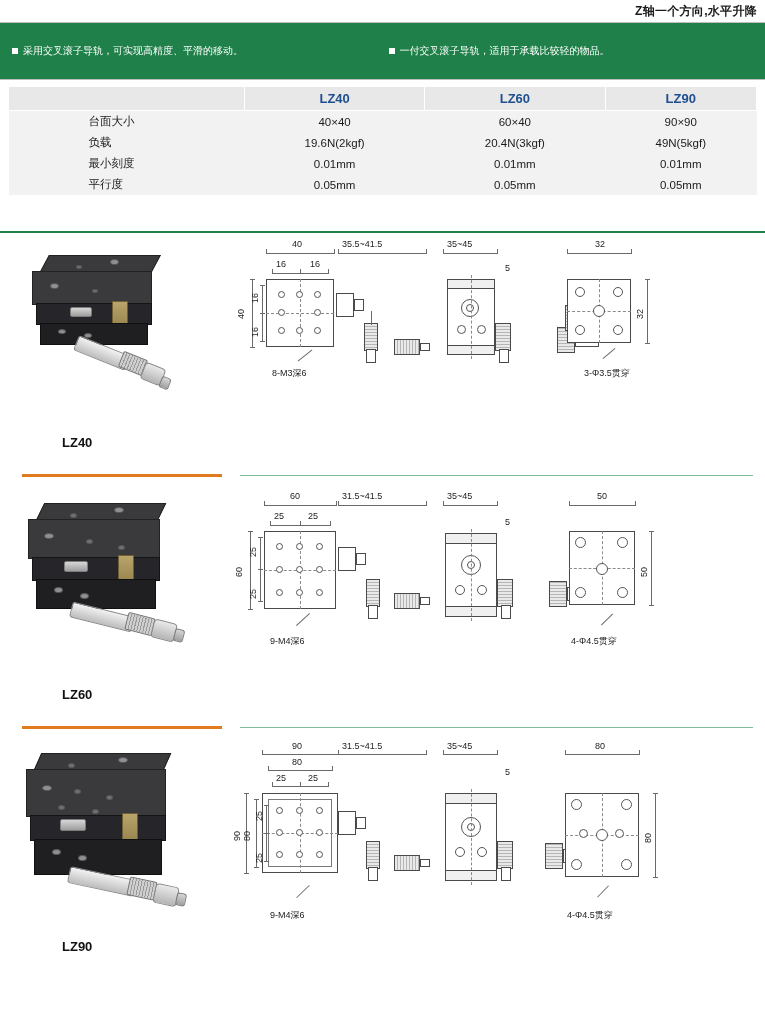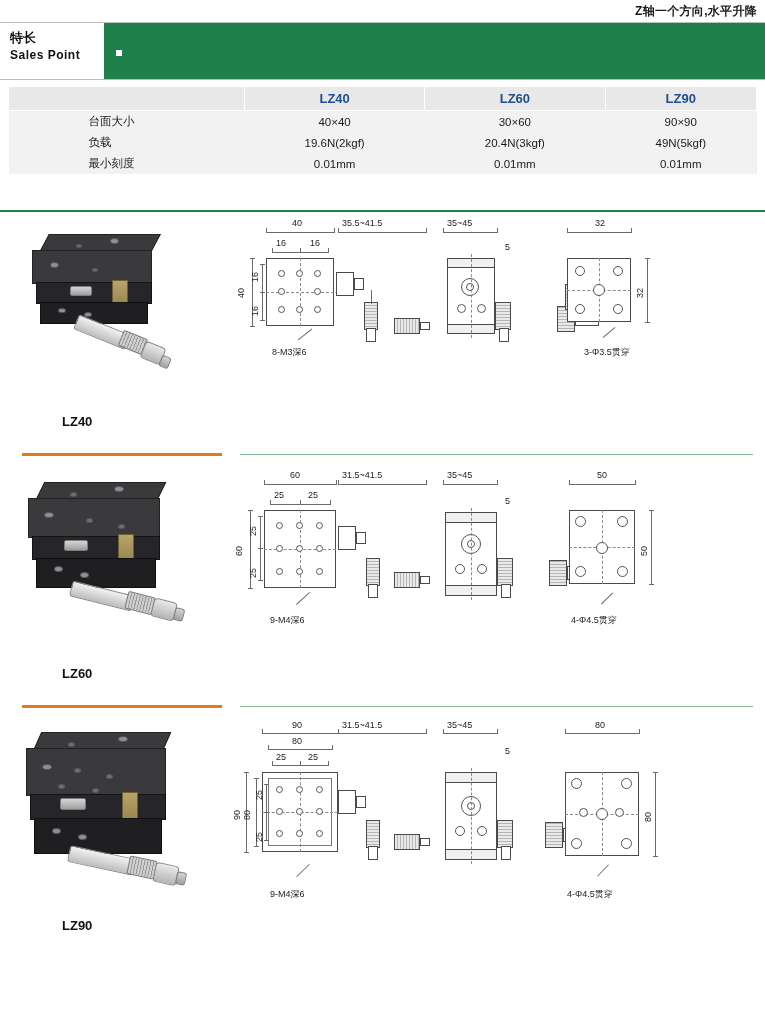--- a/index.html
+++ b/index.html
@@ -246,60 +246,67 @@
     background:linear-gradient(#d6d6d6,#9e9e9e);
     border:1px solid #7d7d7d;
   }
 </style>
 </head>
 <body>
 
 <div class="top-note">Z轴一个方向,水平升降</div>
 
 <div class="sales-band">
-  <div class="sales-label">
-    <div>特长</div>
-    <div class="en">Sales Point</div>
-  </div>
   <div class="sales-green">
     <div class="sp-item">
       <span class="sq"></span>
+      <span class="txt">采用交叉滚子导轨，可实现高精度、平滑的移动。</span>
+    </div>
+    <div class="sp-item">
+      <span class="sq"></span>
+      <span class="txt">一付交叉滚子导轨，适用于承载比较轻的物品。</span>
     </div>
   </div>
 </div>
 
 <div class="spec-wrap">
   <table class="spec">
     <thead>
       <tr>
         <th class="blank"></th>
         <th>LZ40</th>
         <th>LZ60</th>
         <th>LZ90</th>
       </tr>
     </thead>
     <tbody class="spec-body-bg">
       <tr>
         <td class="name">台面大小</td>
         <td>40×40</td>
-        <td>30×60</td>
+        <td>60×40</td>
         <td>90×90</td>
       </tr>
       <tr>
         <td class="name">负载</td>
         <td>19.6N(2kgf)</td>
         <td>20.4N(3kgf)</td>
         <td>49N(5kgf)</td>
       </tr>
       <tr>
         <td class="name">最小刻度</td>
         <td>0.01mm</td>
         <td>0.01mm</td>
         <td>0.01mm</td>
       </tr>
+      <tr>
+        <td class="name">平行度</td>
+        <td>0.05mm</td>
+        <td>0.05mm</td>
+        <td>0.05mm</td>
+      </tr>
     </tbody>
   </table>
 </div>
 
 <div class="sec-head">
   <div class="tail"></div>
 </div>
 
 <div class="prod">
   <div class="prod-inner">

